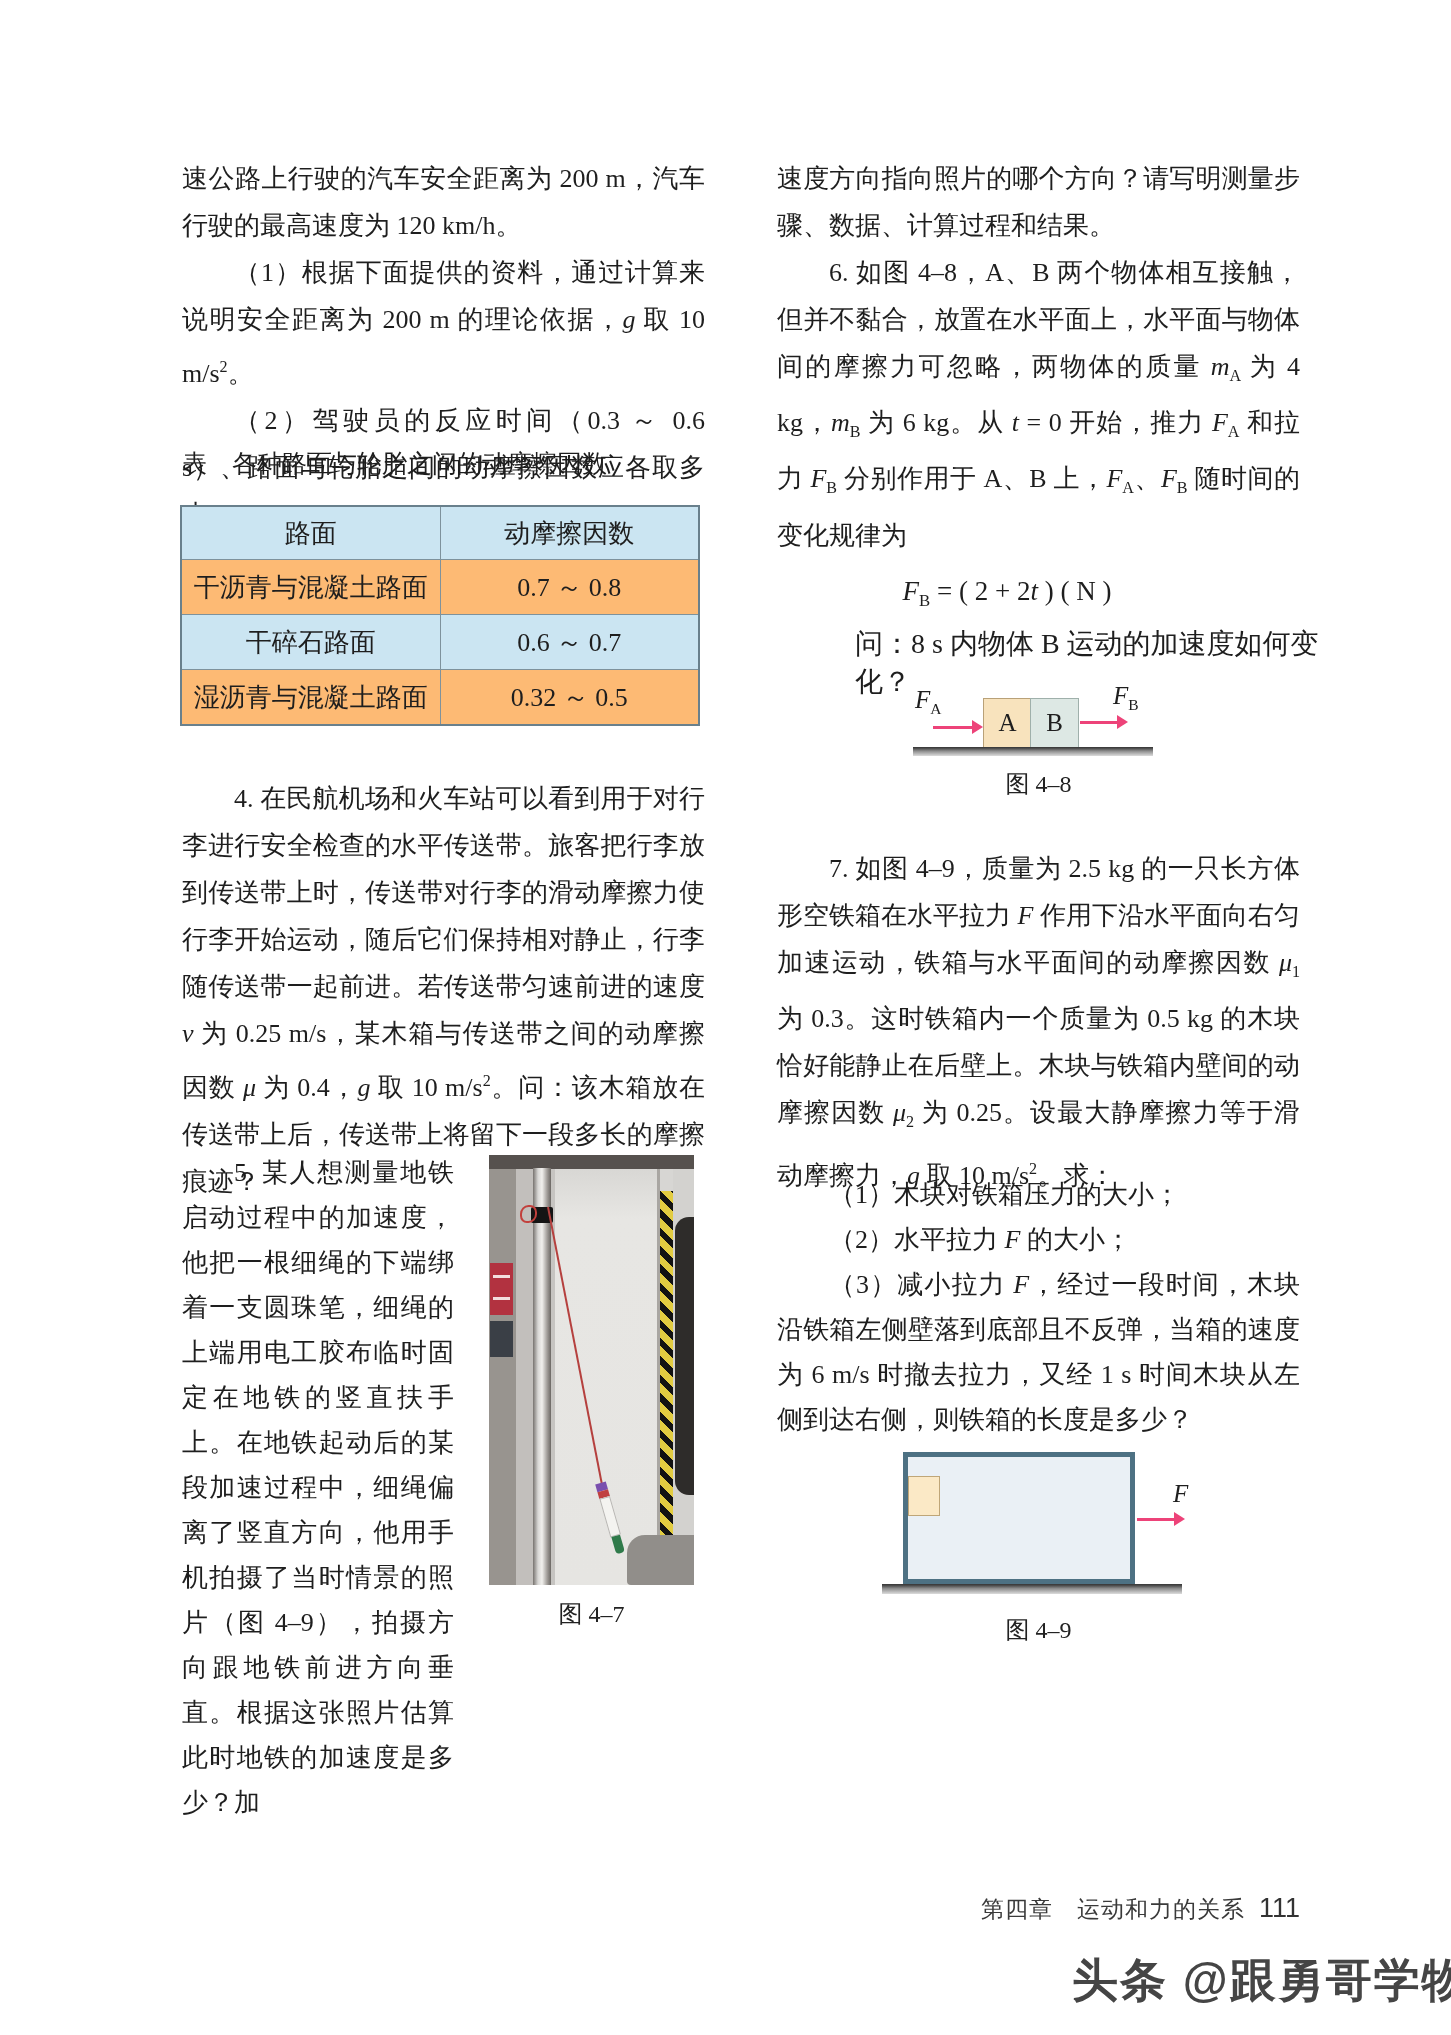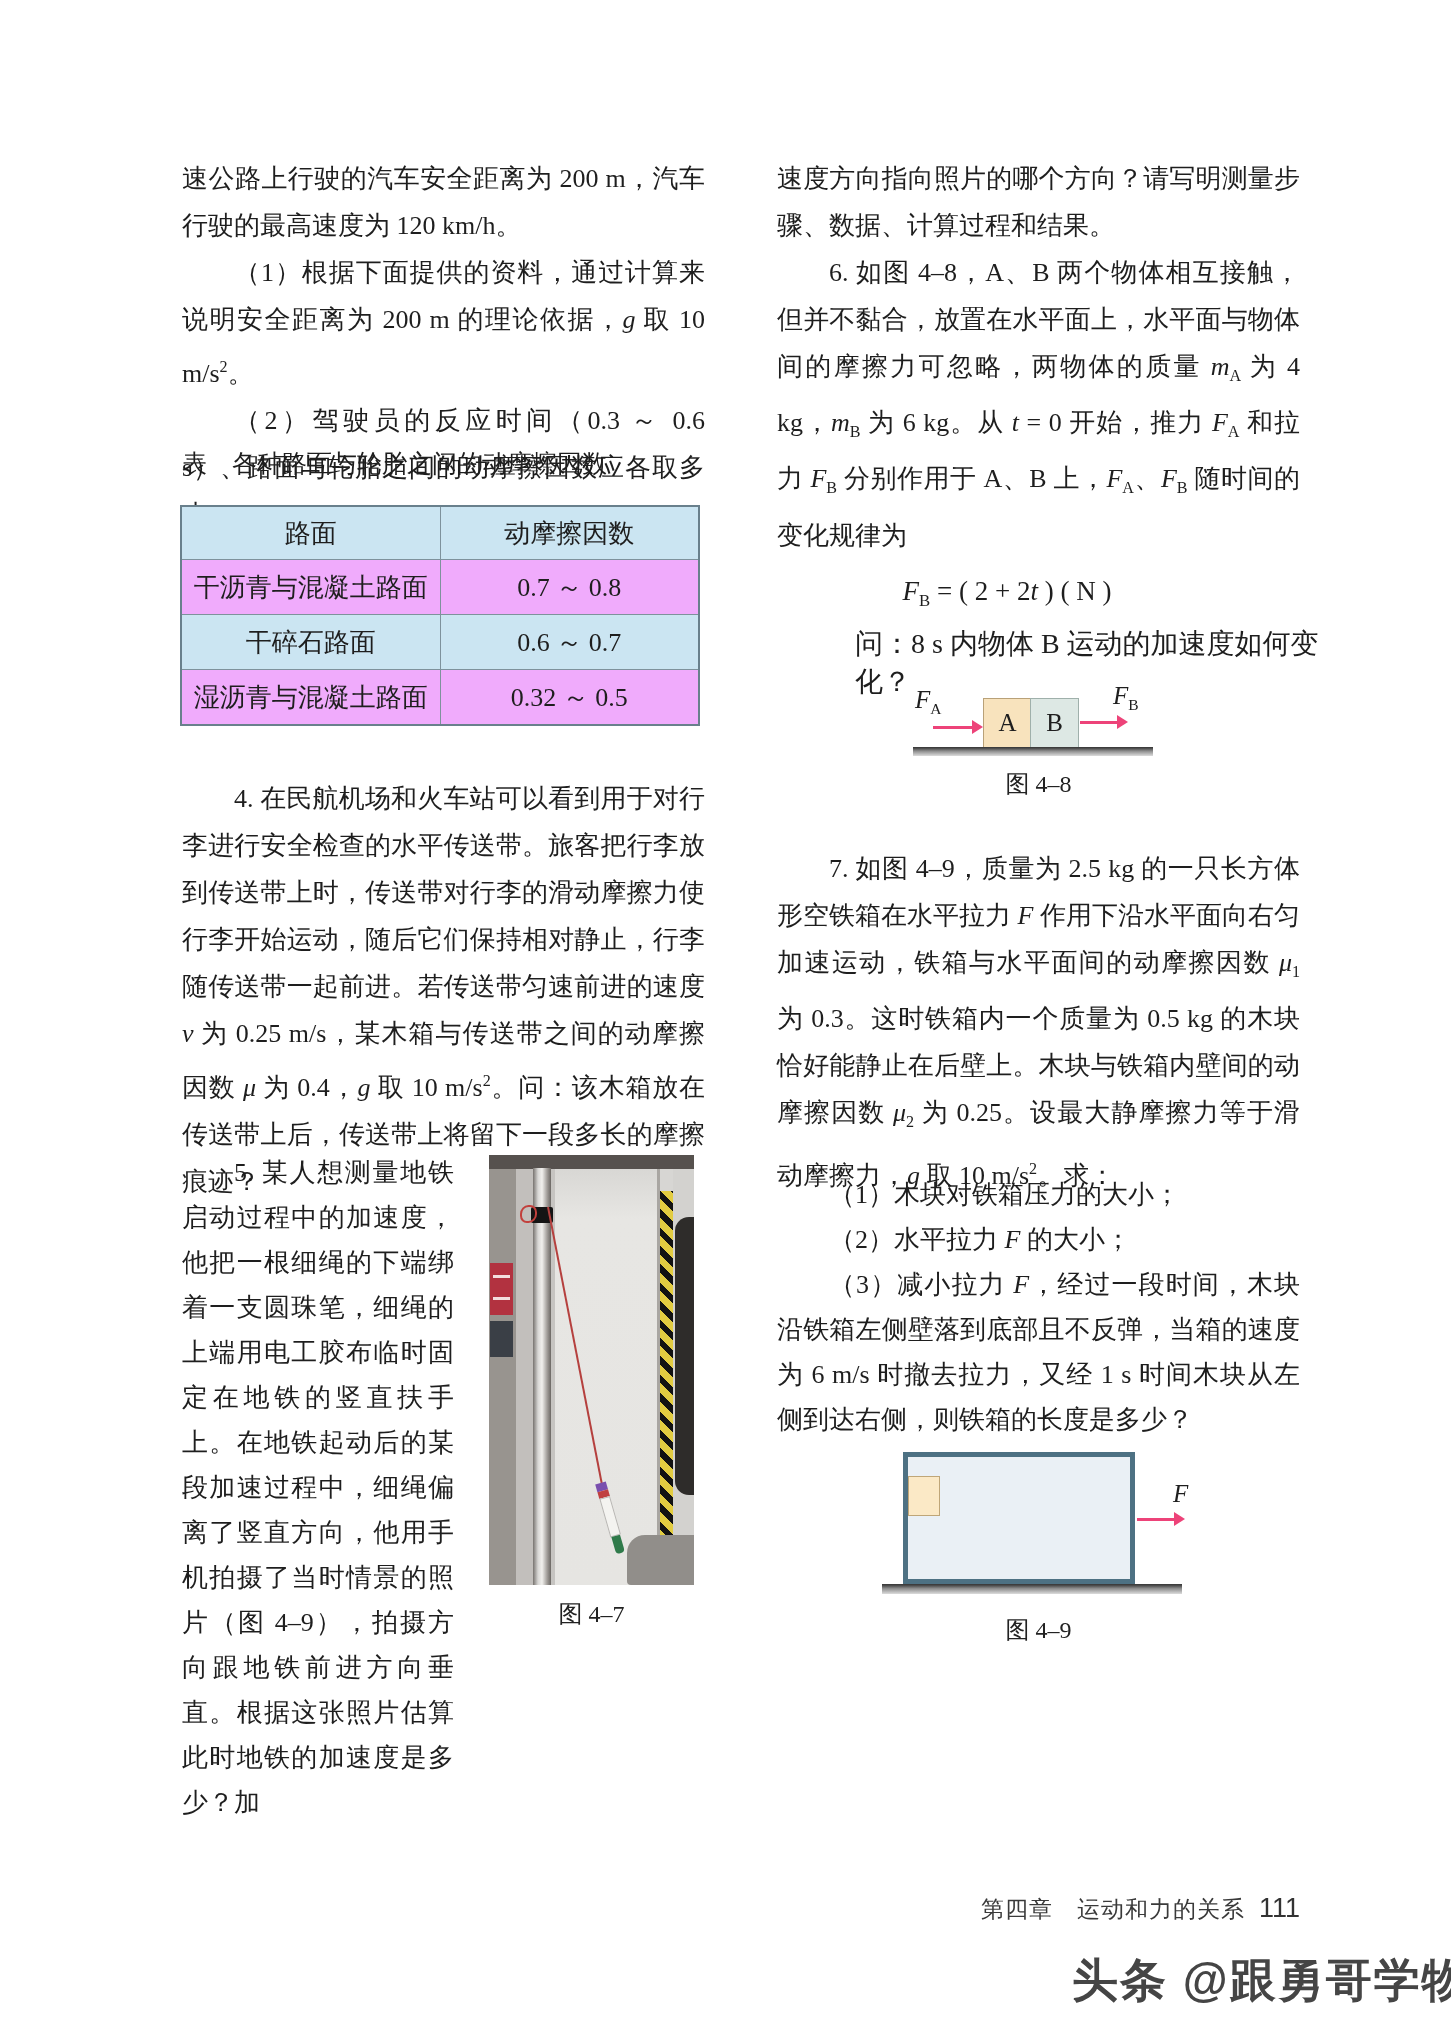--- a/index.html
+++ b/index.html
@@ -12,21 +12,21 @@
   i{font-style:italic;}
   sub{font-size:0.62em;}
   sup{font-size:0.62em;}
 
   
   .ftable{border-collapse:collapse;width:520px;table-layout:fixed;font-size:26px;}
   .ftable th,.ftable td{border:1px solid #7e929c;text-align:center;font-weight:normal;padding:0;}
   .ftable{border:2px solid #69808c;}
   .ftable th{height:52px;background:#cbe5f2;}
   .ftable td{height:54px;}
-  .row-light td{background:#f0abfc;}
+  .row-light td{background:#fdba74;}
   .row-mid td{background:#cbe5f2;}
 
   .caption{font-size:24px;text-align:center;color:#222;}
 
   
   .fig{position:absolute;}
   .arrow{height:3px;background:#ed4379;position:absolute;}
   .arrow:after{content:'';position:absolute;right:-10px;top:-6px;border-left:11px solid #ed4379;
                border-top:7px solid transparent;border-bottom:7px solid transparent;}
   .flabel{position:absolute;font-size:25px;}

